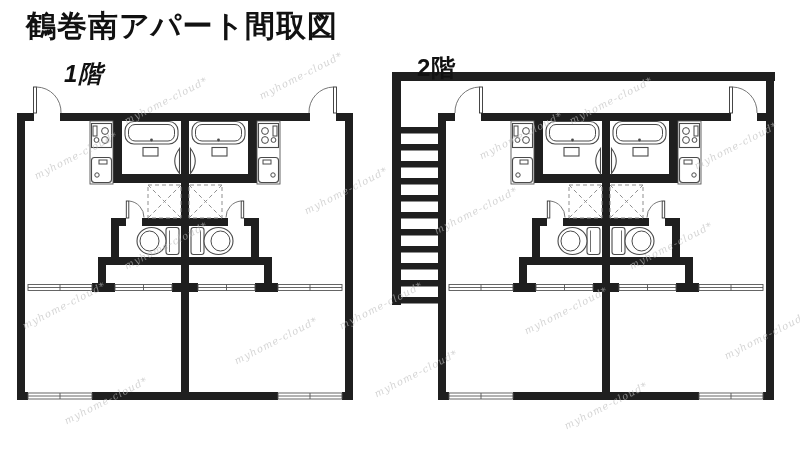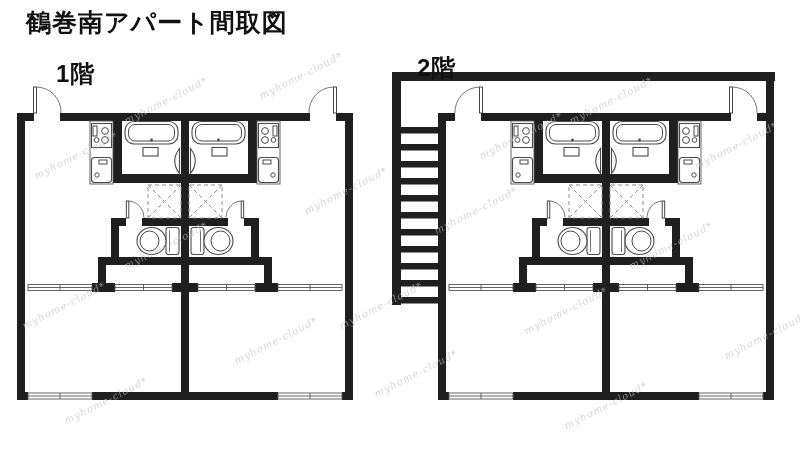--- a/index.html
+++ b/index.html
@@ -1,21 +1,21 @@
 <!DOCTYPE html>
 <html><head>
 <meta charset="utf-8">
 <style>
   html,body{margin:0;padding:0;background:#fff;}
   #stage{position:relative;width:800px;height:450px;background:#fff;overflow:hidden;
          font-family:"Liberation Sans",sans-serif;color:#111;}
   #plan-svg{position:absolute;left:0;top:0;}
-  .title{position:absolute;left:26px;top:6px;font-size:25px;font-weight:bold;letter-spacing:1px;}
+  .title{position:absolute;left:26px;top:6px;font-size:30px;font-weight:bold;letter-spacing:1px;}
   .flabel{position:absolute;font-size:24px;font-weight:bold;letter-spacing:1px;}
-  #f1label{left:56px;top:58px;}
+  #f1label{left:64px;top:58px;font-style:italic;}
   #f2label{left:417px;top:52px;}
   .wm{position:absolute;font-family:"DejaVu Serif",serif;font-style:italic;font-size:10px;
       color:#bdbdbd;opacity:.65;transform:rotate(-27deg);letter-spacing:1px;white-space:nowrap;
       pointer-events:none;}
   svg .wall{fill:#1f1f1f;stroke:none;}
   svg .fx{fill:#fff;stroke:#4a4a4a;stroke-width:1.1;}
   svg .fxl{fill:none;stroke:#4a4a4a;stroke-width:1;}
   svg .thin{fill:#fff;stroke:#555;stroke-width:.9;}
   svg .dash{fill:none;stroke:#8f8f8f;stroke-width:1;stroke-dasharray:4 3;}
   svg .door{fill:none;stroke:#777;stroke-width:1;}

